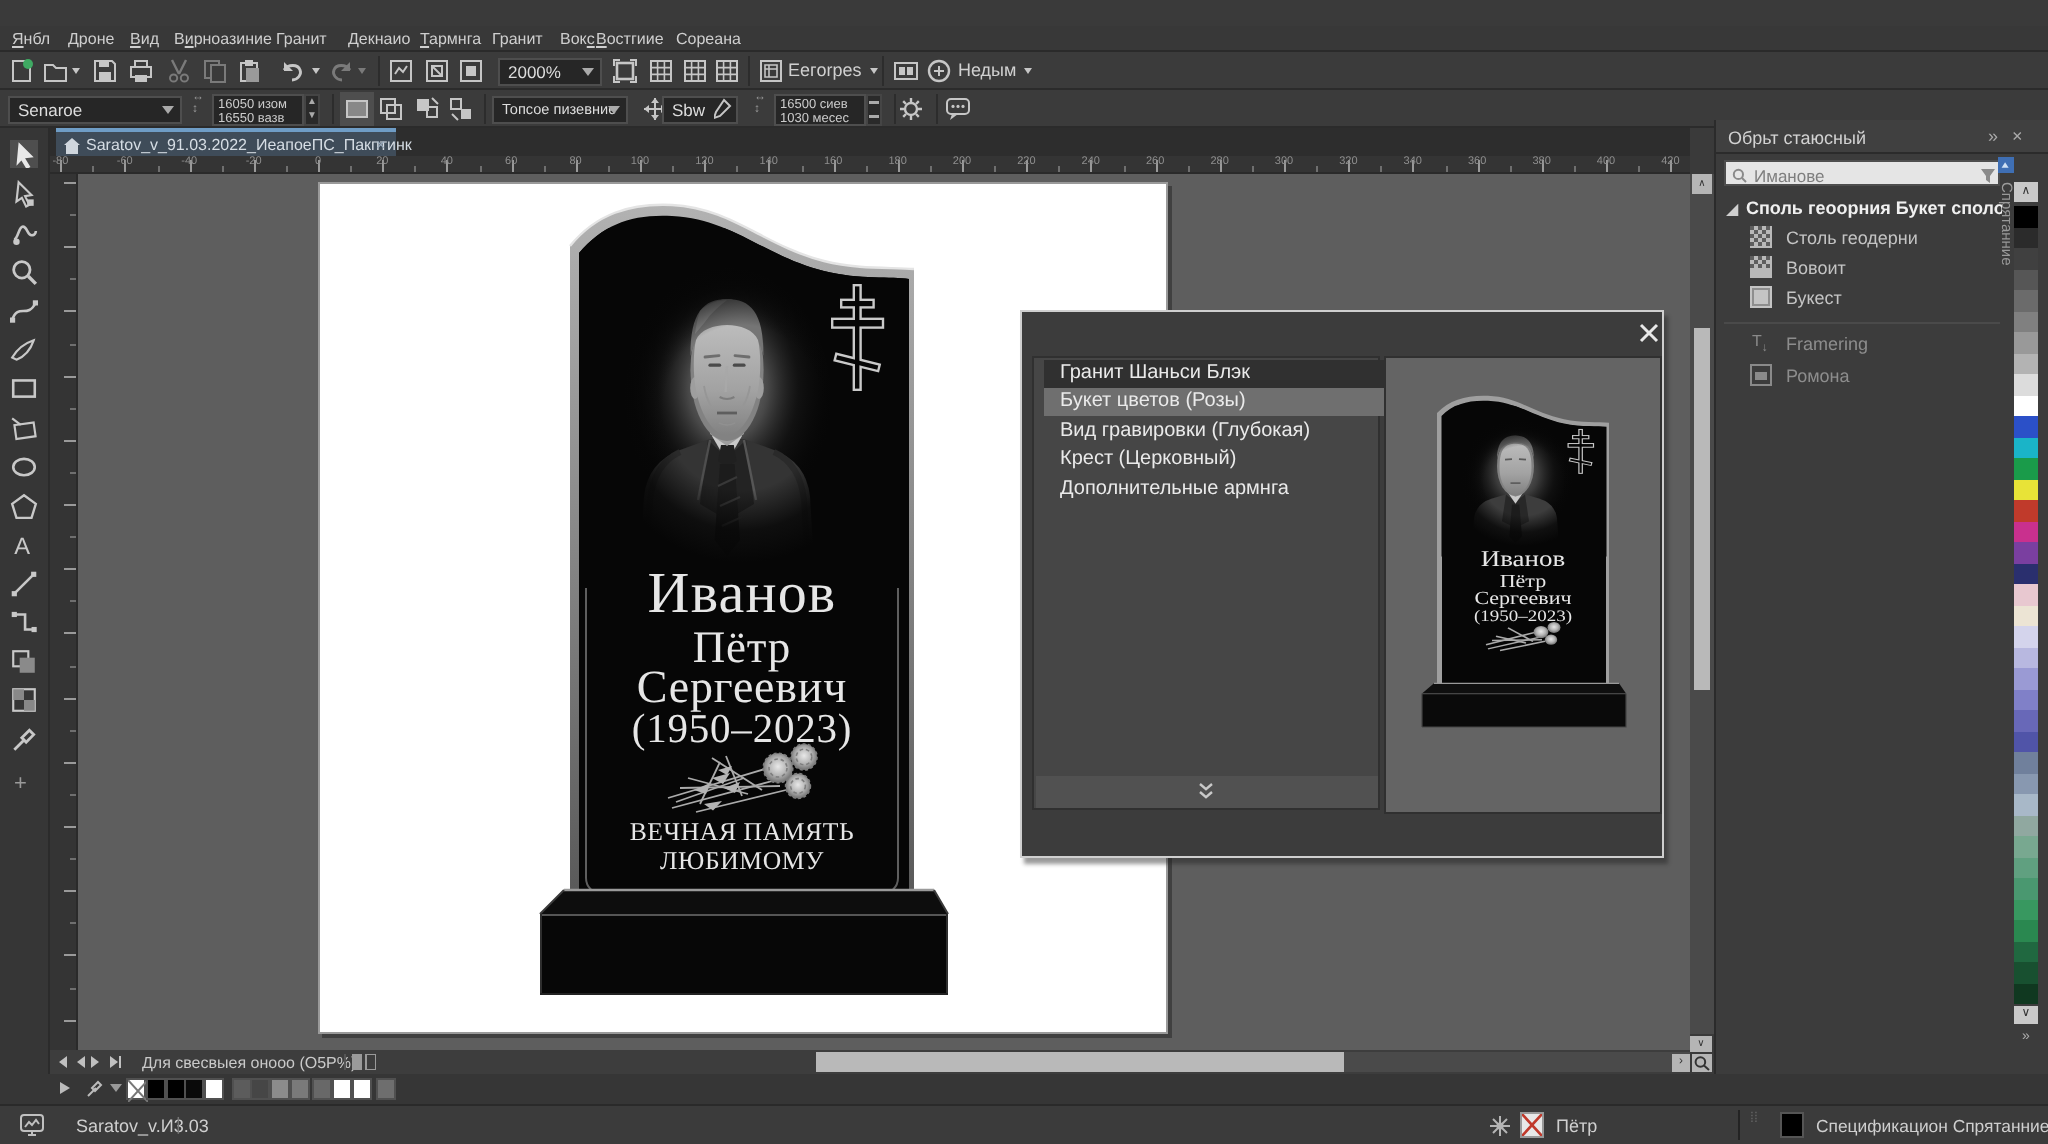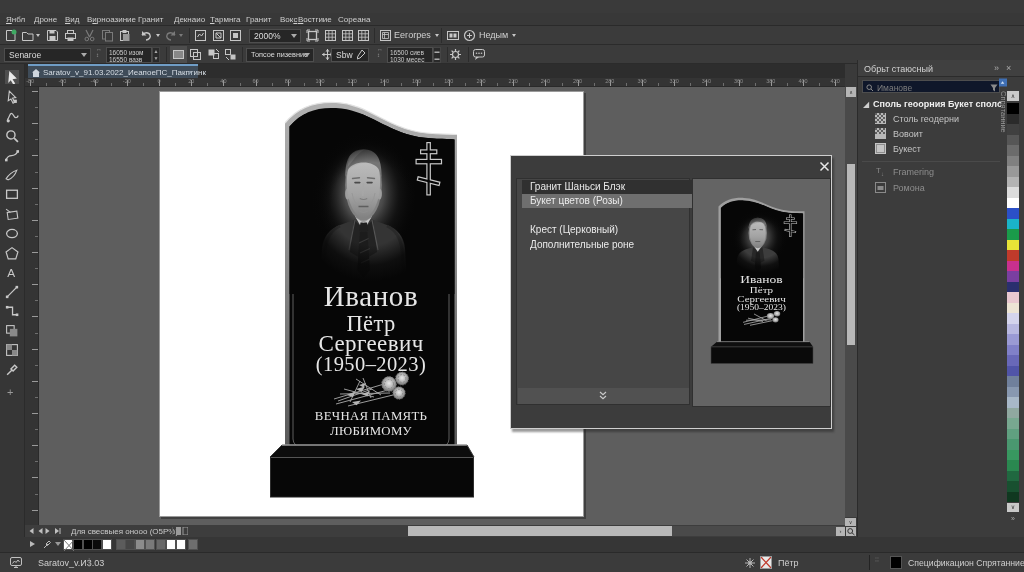--- a/index.html
+++ b/index.html
@@ -620,21 +620,21 @@
 <div class="abs" style="left:890px;top:3px;width:12px;height:13px;background:#000;border:1px solid #555"></div>
 <span class="abs" style="left:908px;top:5px;white-space:nowrap;font-size:8.7px">Спецификацион Спрятанние</span>
 </div>
 
 <div id="rpanel" class="abs">
   <div class="abs" style="left:0;top:0;width:167px;height:17px;background:#404040;border-bottom:1px solid #2b2b2b">
     <span class="abs" style="left:6px;top:4px;color:#d2d2d2;font-size:9px">Обрьт стаюсный</span>
     <span class="abs" style="left:136px;top:3px;color:#aaa;font-size:9px">»</span>
     <span class="abs" style="left:148px;top:3px;color:#aaa;font-size:9px">×</span>
   </div>
-  <div class="abs" style="left:4px;top:20px;width:138px;height:13px;background:#0f172a;border:1px solid #4e4e4e">
+  <div class="abs" style="left:4px;top:20px;width:138px;height:13px;background:#e5e5e5;border:1px solid #4e4e4e">
     <svg class="abs" style="left:3px;top:2.5px" width="8" height="8" viewBox="0 0 8 8">
           <circle cx="3.2" cy="3.2" r="2.3" fill="none" stroke="#8a8a8a" stroke-width="1"></circle>
           <path d="M5 5l2 2" stroke="#8a8a8a" stroke-width="1"></path>
         </svg>
     <span class="abs" style="left:14px;top:2px;color:#7e7e7e;font-size:8.5px">Иманове</span>
     <svg class="abs" style="left:127px;top:2.5px" width="8" height="8" viewBox="0 0 8 8">
           <path d="M0.5 0.5h7L5 4v3.5L3 6V4z" fill="#8a8a8a"></path>
         </svg>
   </div>
   <div class="abs" style="left:0;top:37px;width:143px;height:14px;overflow:hidden;white-space:nowrap">
@@ -717,22 +717,23 @@
   <div class="abs" style="left:0;top:439.0px;width:12px;height:9px;color:#aaa;text-align:center;font-size:7px;line-height:9px">»</div>
 </div>
 
 <div id="dialog" class="abs">
   <svg class="abs" style="left:308px;top:5px" width="11" height="11" viewBox="0 0 11 11">
         <path d="M1.5 1.5l8 8M9.5 1.5l-8 8" stroke="#e8e8e8" stroke-width="1.5"></path>
       </svg>
   <div class="abs" style="left:5px;top:22px;width:174px;height:227px;background:#464646;border:1px solid #303030">
     <div class="dlist-item" style="top:1px;background:#303030">Гранит Шаньси Блэк</div>
     <div class="dlist-item" style="top:15px;background:#6f6f6f">Букет цветов (Розы)</div>
+    <div class="dlist-item" style="top:29.5px">Вид гравировки (Глубокая)</div>
     <div class="dlist-item" style="top:44px">Крест (Церковный)</div>
-    <div class="dlist-item" style="top:58.5px">Дополнительные роне</div>
+    <div class="dlist-item" style="top:58.5px">Дополнительные армнга</div>
     <div class="abs" style="left:1px;top:209px;width:171px;height:16px;background:#515151">
       <svg class="abs" style="left:80px;top:3px" width="10" height="10" viewBox="0 0 10 10">
             <path d="M2 1l3 2.6L8 1M2 5l3 2.6L8 5" fill="none" stroke="#c9c9c9" stroke-width="1.2"></path>
           </svg>
     </div>
   </div>
   <div class="abs" style="left:181px;top:22px;width:139px;height:229px;background:#646464;border:1px solid #303030">
     <div class="abs" style="left:13px;top:17px">
 <svg width="110" height="170" viewBox="0 0 220 405" preserveAspectRatio="none">
 <path d="M25,354 L25,25 C38,9 55,3.5 76,4.5 C106,6 122,25 152,32.5 C170,37 186,35.5 197,36.5 L197,354 Z" fill="#9f9f9f"></path>

